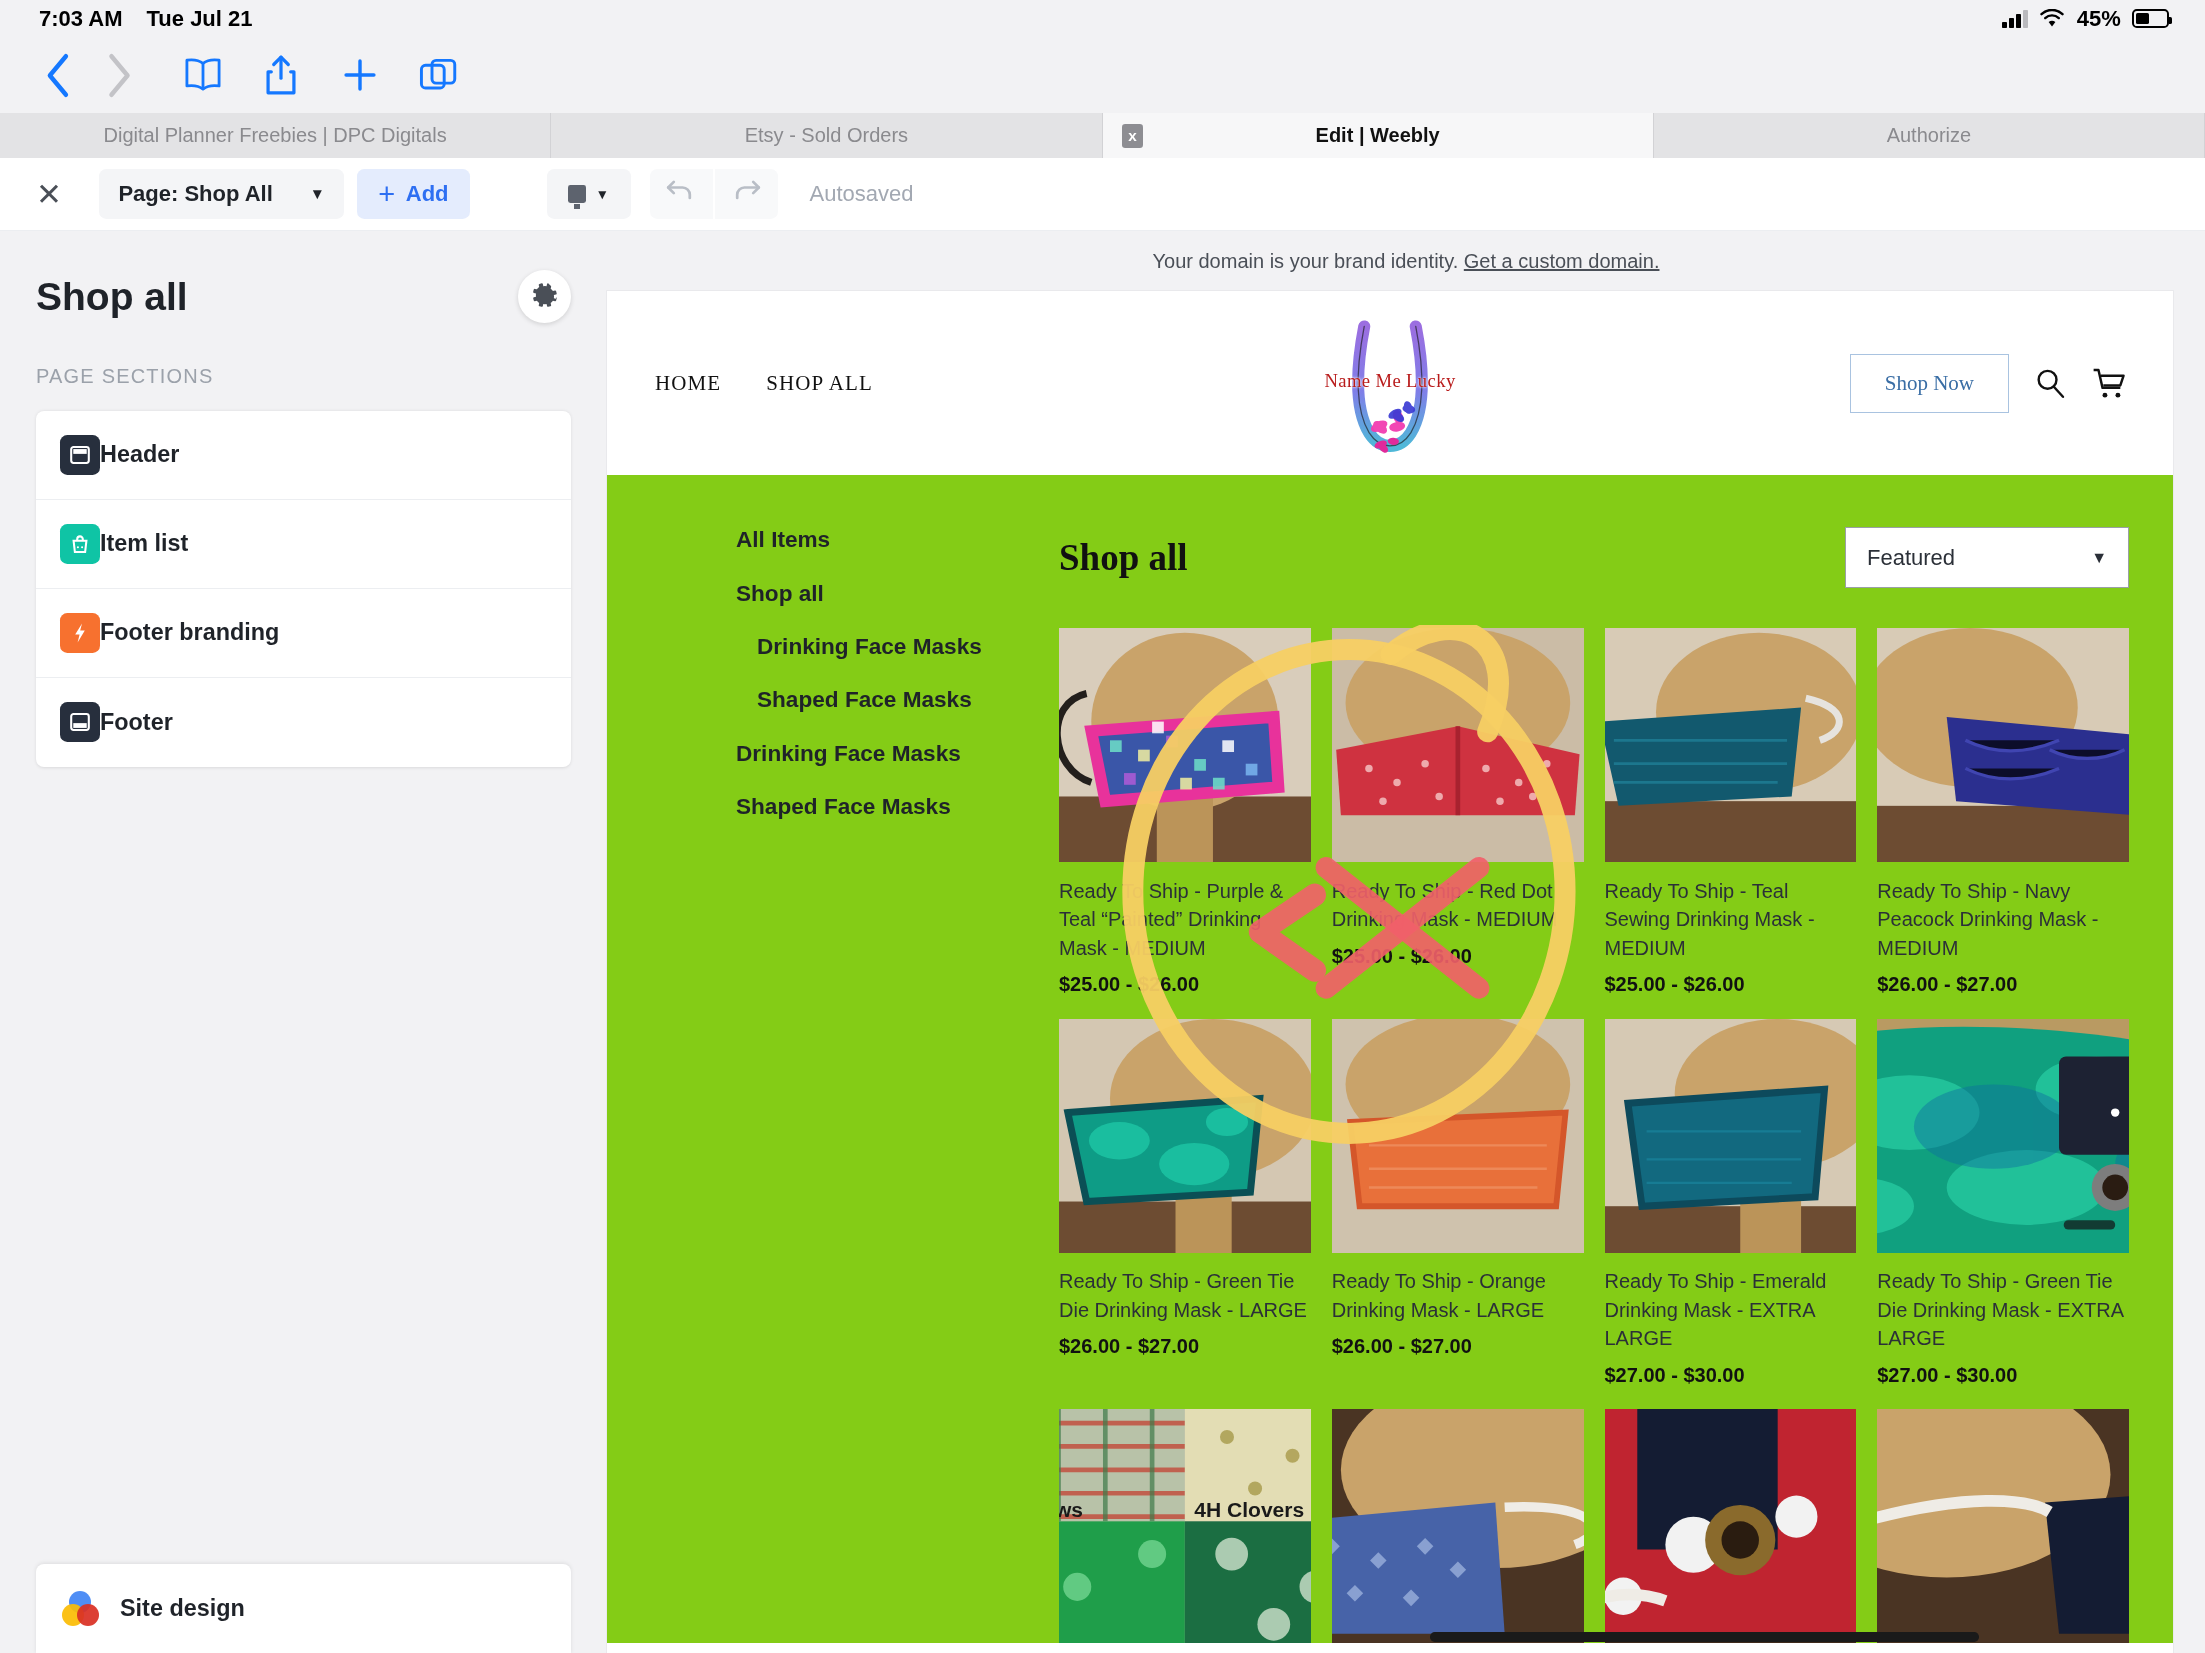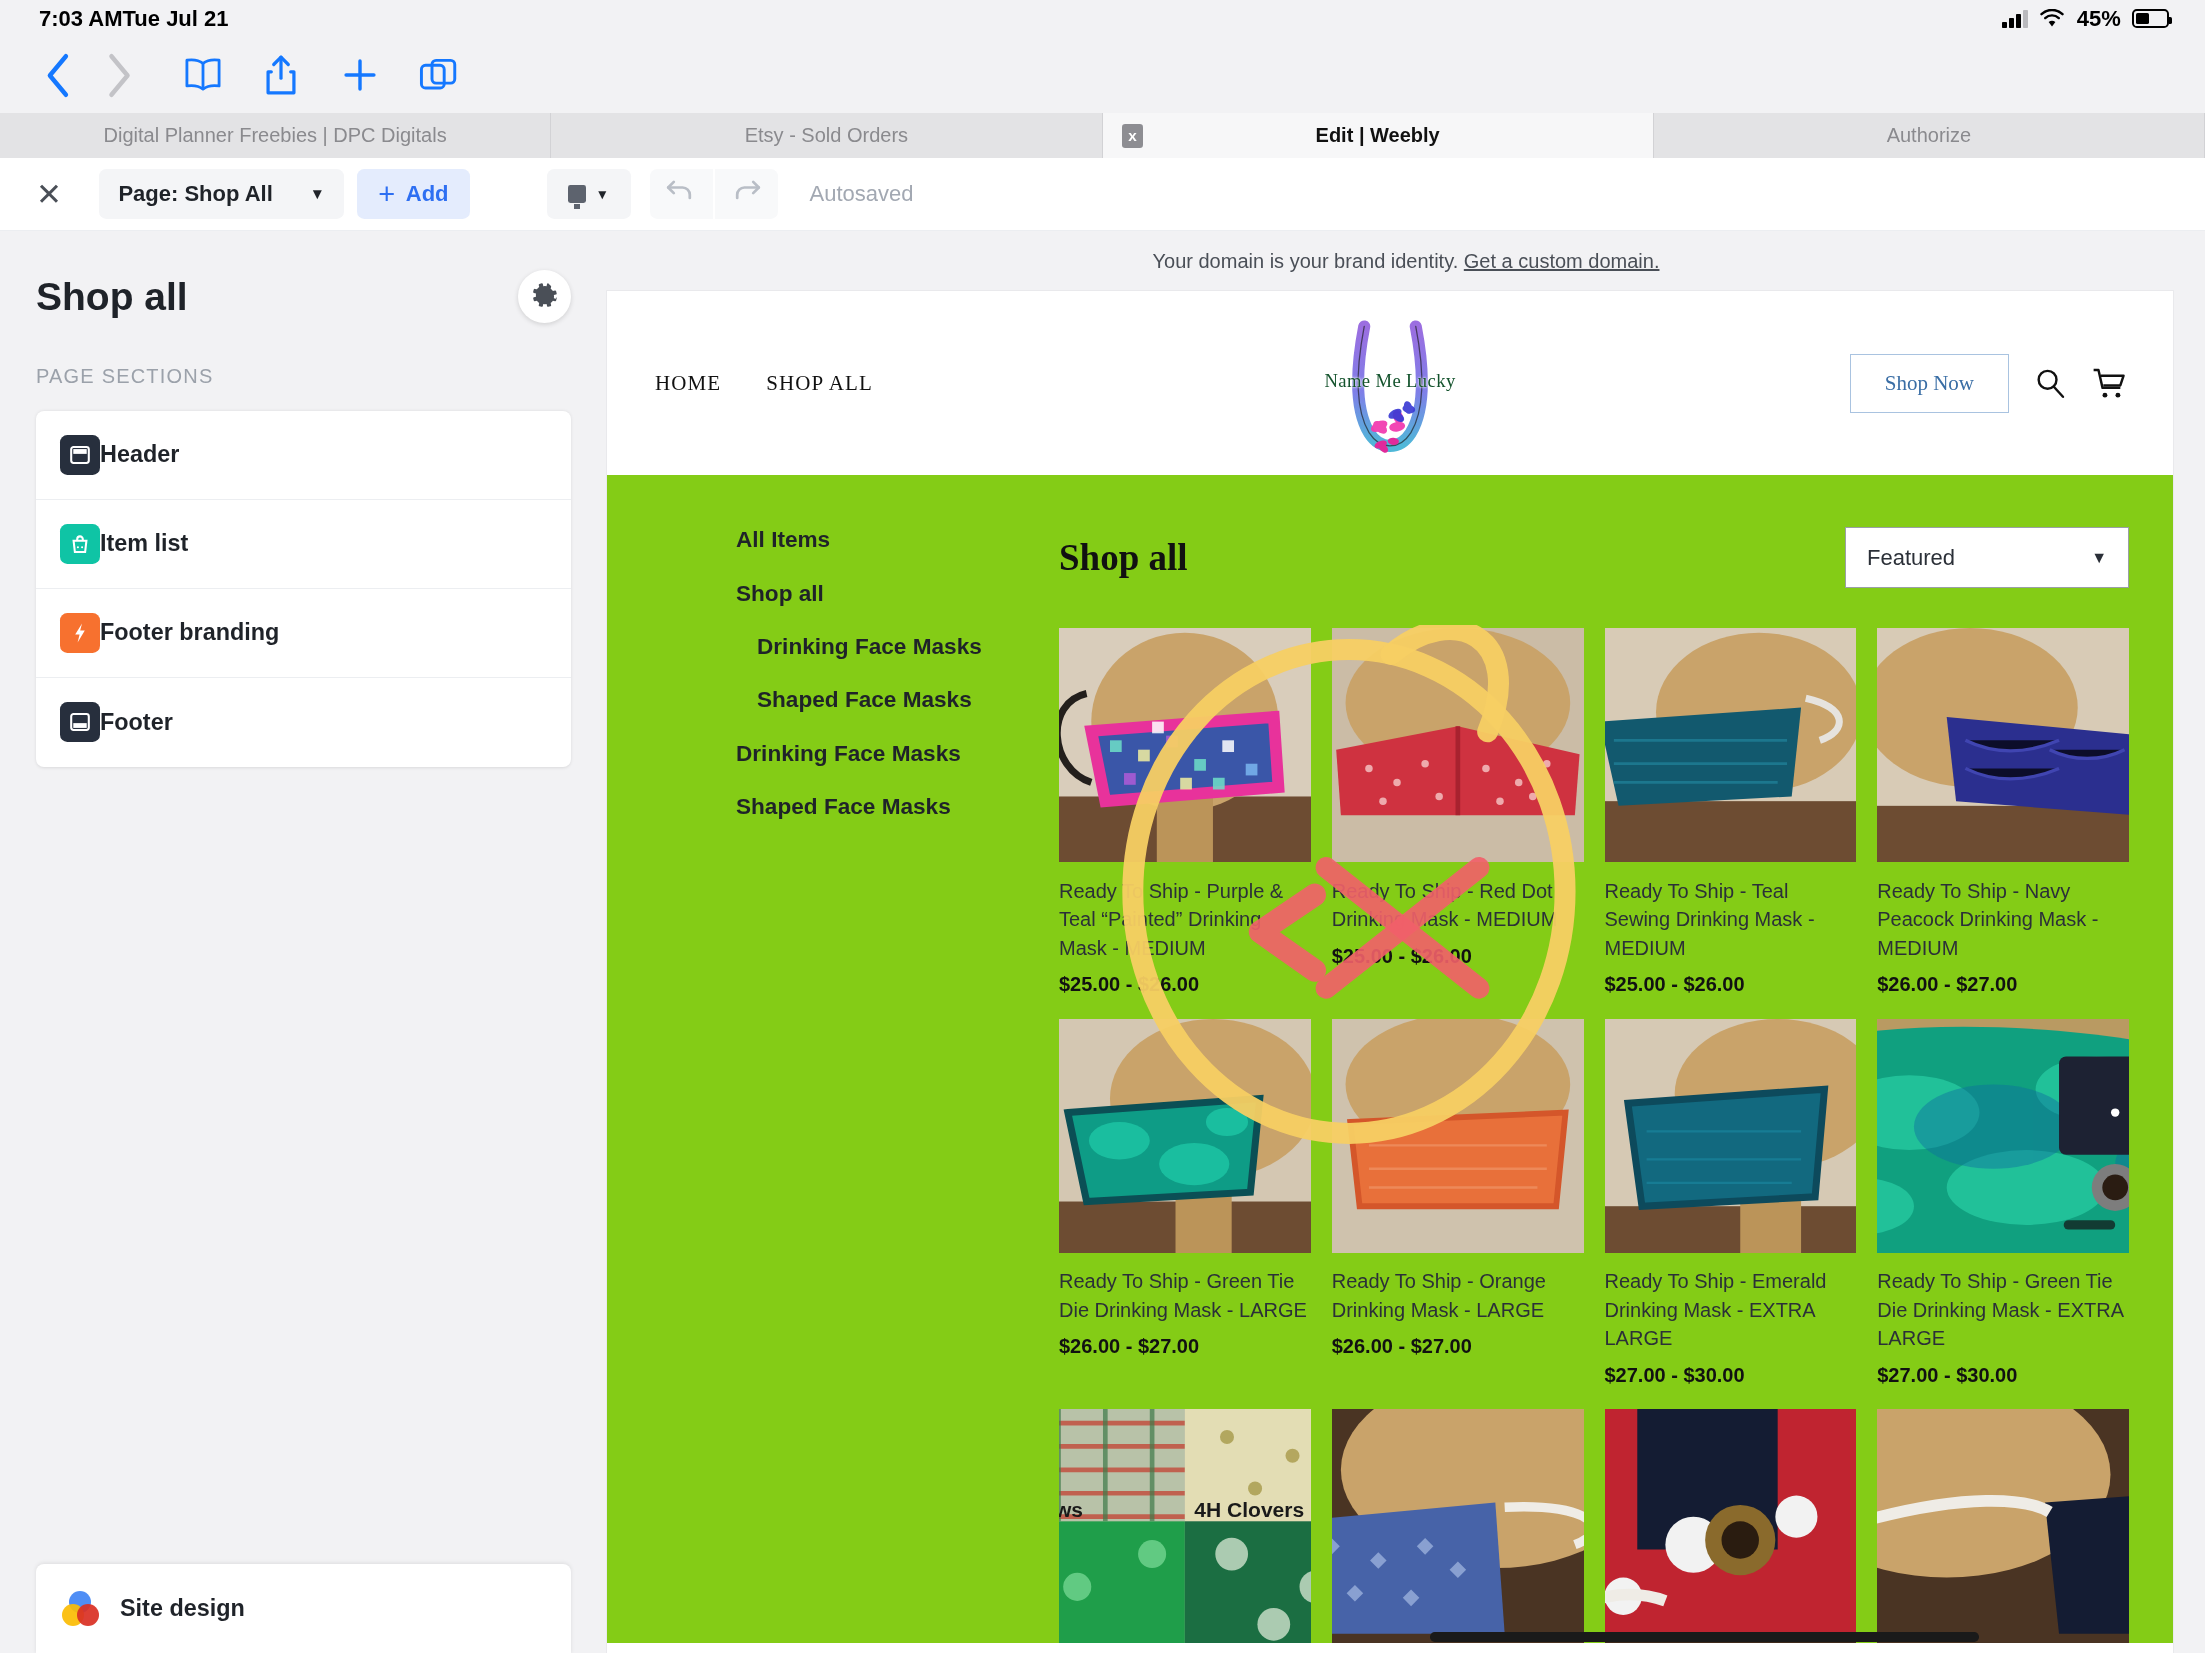--- a/index.html
+++ b/index.html
@@ -11,21 +11,21 @@
   }
 
   
   .statusbar {
     height: 37px; width: 100%;
     display: flex; align-items: center;
     padding: 0 36px 0 39px;
     font-size: 22px; font-weight: 600; color: #000;
     background: #f2f2f4;
   }
-  .statusbar .sb-time { }
+  .statusbar .sb-time { margin-right: 24px; }
   .statusbar .sb-right {
     margin-left: auto; display: flex; align-items: center; gap: 11.3px;
   }
   .bars { display: flex; align-items: flex-end; gap: 2.4px; height: 18px; }
   .bars i { display:block; width: 4.8px; background: #000; border-radius: 0.8px; }
   .bars i:nth-child(1){ height: 5.7px; }
   .bars i:nth-child(2){ height: 9.7px; }
   .bars i:nth-child(3){ height: 13.7px; }
   .bars i:nth-child(4){ height: 18px; background:#b9b9bd; }
   .batt {
@@ -201,21 +201,21 @@
   .sitenav { display:flex; gap: 45px; font-size: 21px; letter-spacing: 1.1px;
     font-family: "Liberation Serif", serif; color: #111; }
   .logo {
     position: absolute; left: 50%; transform: translateX(-50%);
     top: 29px; width: 161px; height: 137px;
   }
   .logo .horseshoe { position:absolute; inset: 0; }
   .logo .brandtext {
     position: absolute; top: 50px; left: 50%; transform: translateX(-50%);
     font-family: "Liberation Serif", serif; font-size: 18.6px;
-    white-space: nowrap; letter-spacing: 0.4px; color: #14532d;
+    white-space: nowrap; letter-spacing: 0.4px; color: #b91c1c;
     text-shadow: 0 0 1.6px #fff, 0 0 3.2px #fff;
   }
   .header-right { margin-left: auto; display:flex; align-items:center; gap: 24px; }
   .shopnow {
     border: 1.6px solid #a9c3e0; color: #3a6ea5; font-size: 21px;
     padding: 16px 34px; font-family: "Liberation Serif", serif;
   }
   .hico { width: 34px; height: 34px; color: #111; }
 
   

